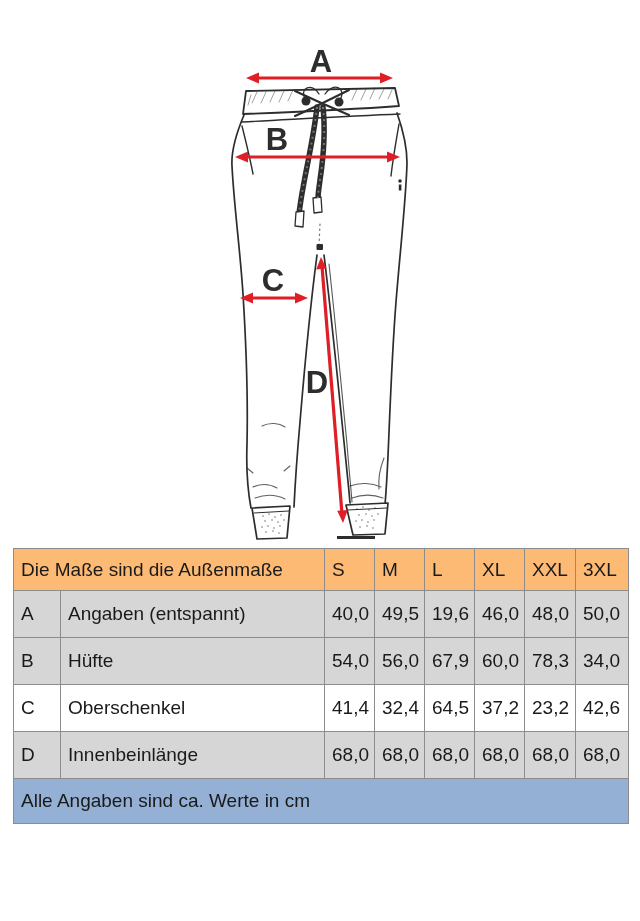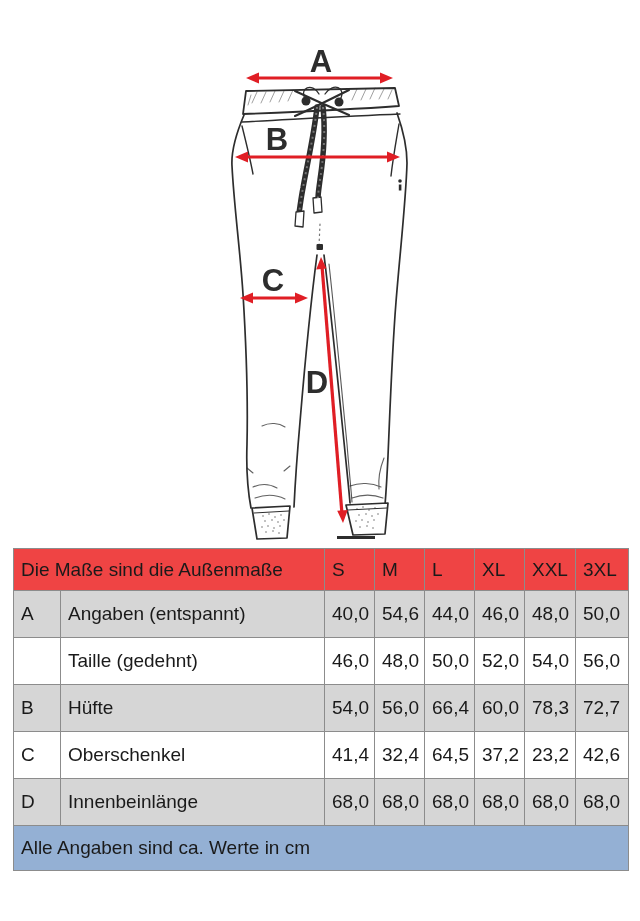--- a/index.html
+++ b/index.html
@@ -5,21 +5,21 @@
   html,body{margin:0;padding:0;background:#fff;}
   .page{position:relative;width:640px;height:921px;background:#fff;overflow:hidden;
         font-family:"Liberation Sans",sans-serif;}
   .diagram-svg{position:absolute;left:0;top:0;}
   .measure-label{font-family:"Liberation Sans",sans-serif;font-size:31px;font-weight:bold;}
 
   table.size-table{position:absolute;left:13px;top:548px;border-collapse:collapse;
     table-layout:fixed;font-size:19px;color:#1a1a1a;}
   .size-table td{border:1px solid #8c8c8c;padding:0 0 0 7px;vertical-align:middle;
     white-space:nowrap;overflow:hidden;}
-  .size-table thead td{background:#ef4444;height:41px;}
+  .size-table thead td{background:#fdba74;height:41px;}
   .size-table tbody td{height:46px;}
   .size-table tbody tr.shade-gray td{background:#d6d6d6;}
   .size-table tbody tr.shade-white td{background:#ffffff;}
   .size-table tfoot td{background:#94b0d4;height:44px;margin-top:29px;}
 </style>
 </head>
 <body>
 
 <div class="page">
 
@@ -169,45 +169,35 @@
         <td>XL</td>
         <td>XXL</td>
         <td>3XL</td>
       </tr>
     </thead>
     <tbody>
       <tr class="shade-gray">
         <td>A</td>
         <td>Angaben (entspannt)</td>
         <td>40,0</td>
-        <td>54,6</td>
-        <td>44,0</td>
+        <td>49,5</td>
+        <td>19,6</td>
         <td>46,0</td>
         <td>48,0</td>
         <td>50,0</td>
-      </tr>
-      <tr class="shade-white">
-        <td></td>
-        <td>Taille (gedehnt)</td>
-        <td>46,0</td>
-        <td>48,0</td>
-        <td>50,0</td>
-        <td>52,0</td>
-        <td>54,0</td>
-        <td>56,0</td>
       </tr>
       <tr class="shade-gray">
         <td>B</td>
         <td>Hüfte</td>
         <td>54,0</td>
         <td>56,0</td>
-        <td>66,4</td>
+        <td>67,9</td>
         <td>60,0</td>
         <td>78,3</td>
-        <td>72,7</td>
+        <td>34,0</td>
       </tr>
       <tr class="shade-white">
         <td>C</td>
         <td>Oberschenkel</td>
         <td>41,4</td>
         <td>32,4</td>
         <td>64,5</td>
         <td>37,2</td>
         <td>23,2</td>
         <td>42,6</td>

